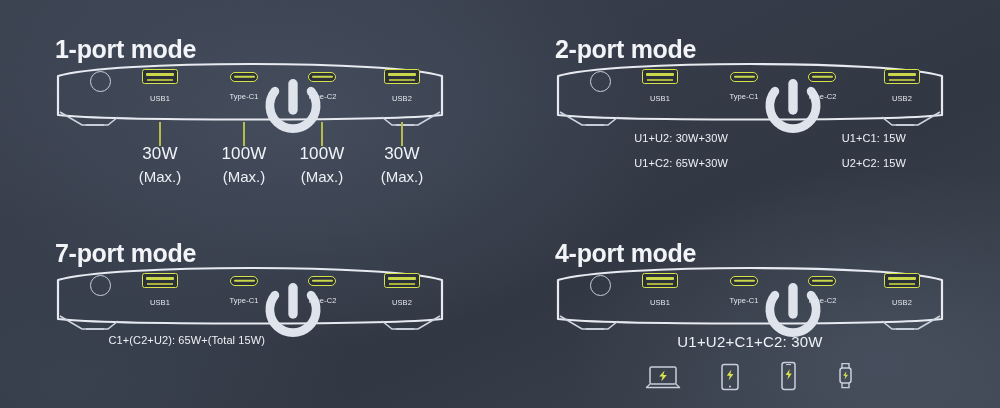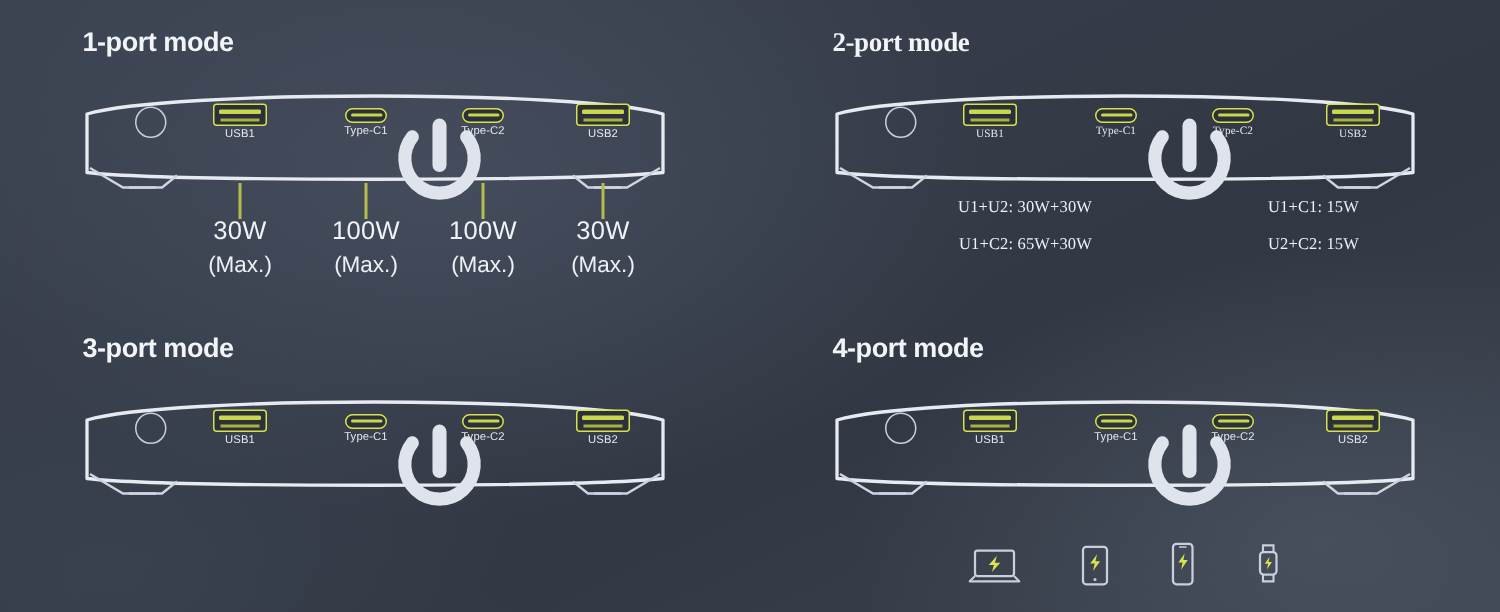--- a/index.html
+++ b/index.html
@@ -20,29 +20,29 @@
       linear-gradient(155deg, #3b4250 0%, #353b48 38%, #323843 62%, #3c434f 100%);
     color: #eef1f5;
     user-select: none;
   }
   .panel {
     position: absolute;
     width: 500px;
     height: 204px;
   }
   .p1 { left: 0;   top: 0; }
-  .p2 { left: 500px; top: 0; font-family: Liberation Serif, serif; }
+  .p2 { left: 500px; top: 0; }
   .p3 { left: 0;   top: 204px; }
   .p4 { left: 500px; top: 204px; }
 
   .panel-title {
     position: absolute;
     left: 55px;
-    top: 18px;
-    font-size: 18px;
+    top: 35px;
+    font-size: 25px;
     font-weight: bold;
     letter-spacing: -0.3px;
     color: #f2f4f8;
     white-space: nowrap;
   }
 
   
   .device {
     position: absolute;
     left: 52px;
@@ -57,21 +57,21 @@
     left: 0; top: 0;
     width: 396px; height: 75px;
   }
   .port-slot {
     position: absolute;
     top: 14px;
     width: 64px;
     text-align: center;
   }
   .port-label {
-    margin-top: 0;
+    margin-top: 10px;
     font-size: 7.5px;
     color: #e4e8ee;
     letter-spacing: 0.1px;
     white-space: nowrap;
   }
   .usb-port {
     width: 36px;
     height: 15px;
     margin: 0 auto;
     border: 1.6px solid #d6e24a;
@@ -326,21 +326,21 @@
         <div class="spec-item">U1+C1: 15W</div>
       </div>
       <div class="spec-row">
         <div class="spec-item">U1+C2: 65W+30W</div>
         <div class="spec-item">U2+C2: 15W</div>
       </div>
     </div>
   </div>
 
   <div class="panel p3">
-    <div class="panel-title">3-port mode</div>
+    <div class="panel-title">7-port mode</div>
 
     <div class="device">
       <svg viewBox="0 0 396 75">
         <path d="M6 21 C 60 5, 336 5, 390 21 L 390 60 C 336 66, 60 66, 6 60 Z" fill="none" stroke="#e7eaf0" stroke-width="2.2" stroke-linejoin="round"></path>
         <path d="M8 57 L 30 70 L 56 70 L 66 62" fill="none" stroke="#cfd5e0" stroke-width="1.6"></path>
         <path d="M388 57 L 366 70 L 340 70 L 330 62" fill="none" stroke="#cfd5e0" stroke-width="1.6"></path>
         <path d="M34 70 L 52 70" fill="none" stroke="#cfd5e0" stroke-width="1.6"></path>
         <path d="M344 70 L 362 70" fill="none" stroke="#cfd5e0" stroke-width="1.6"></path>
       </svg>
       <div class="ports">
@@ -364,20 +364,21 @@
         </div>
         <div class="port-slot" style="left:318px;">
           <div class="usb-port"></div>
           <div class="port-label">USB2</div>
         </div>
       </div>
     </div>
 
     <div class="spec-grid3">
       <div class="spec-row">
+        <div class="spec-item">C1+(C2+U2): 65W+(Total 15W)</div>
       </div>
     </div>
   </div>
 
   <div class="panel p4">
     <div class="panel-title">4-port mode</div>
 
     <div class="device">
       <svg viewBox="0 0 396 75">
         <path d="M6 21 C 60 5, 336 5, 390 21 L 390 60 C 336 66, 60 66, 6 60 Z" fill="none" stroke="#e7eaf0" stroke-width="2.2" stroke-linejoin="round"></path>
@@ -405,20 +406,21 @@
           <div class="c-port"></div>
           <div class="port-label">Type-C2</div>
         </div>
         <div class="port-slot" style="left:318px;">
           <div class="usb-port"></div>
           <div class="port-label">USB2</div>
         </div>
       </div>
     </div>
 
+    <div class="single-line">U1+U2+C1+C2: 30W</div>
 
     <div class="dev-icons">
 
       <div class="dev-icon">
         <svg width="36" height="26" viewBox="0 0 36 26">
           <rect x="5" y="2" width="26" height="17" rx="1.6" fill="none" stroke="#c9cfdb" stroke-width="1.5"></rect>
           <path d="M1.5 22.5 L34.5 22.5" stroke="#c9cfdb" stroke-width="1.5" stroke-linecap="round"></path>
           <path d="M5 19 L1.5 22.5 M31 19 L34.5 22.5" stroke="#c9cfdb" stroke-width="1.3"></path>
           <path d="M19.6 5.5 L14.2 11.6 L17.6 11.6 L16.3 16.4 L21.8 10.1 L18.3 10.1 Z" fill="#dbe44f"></path>
         </svg>

